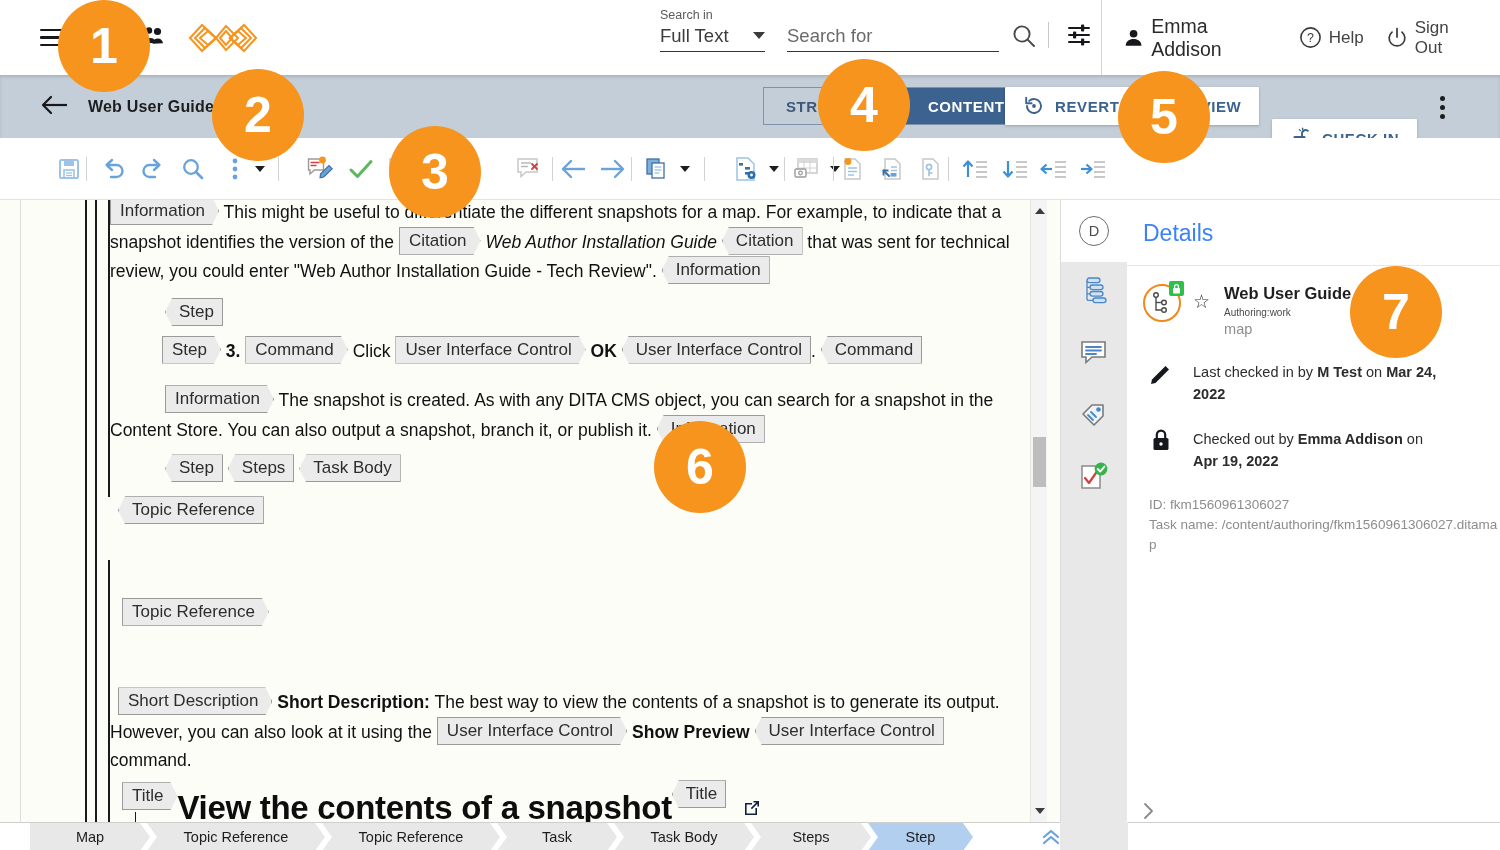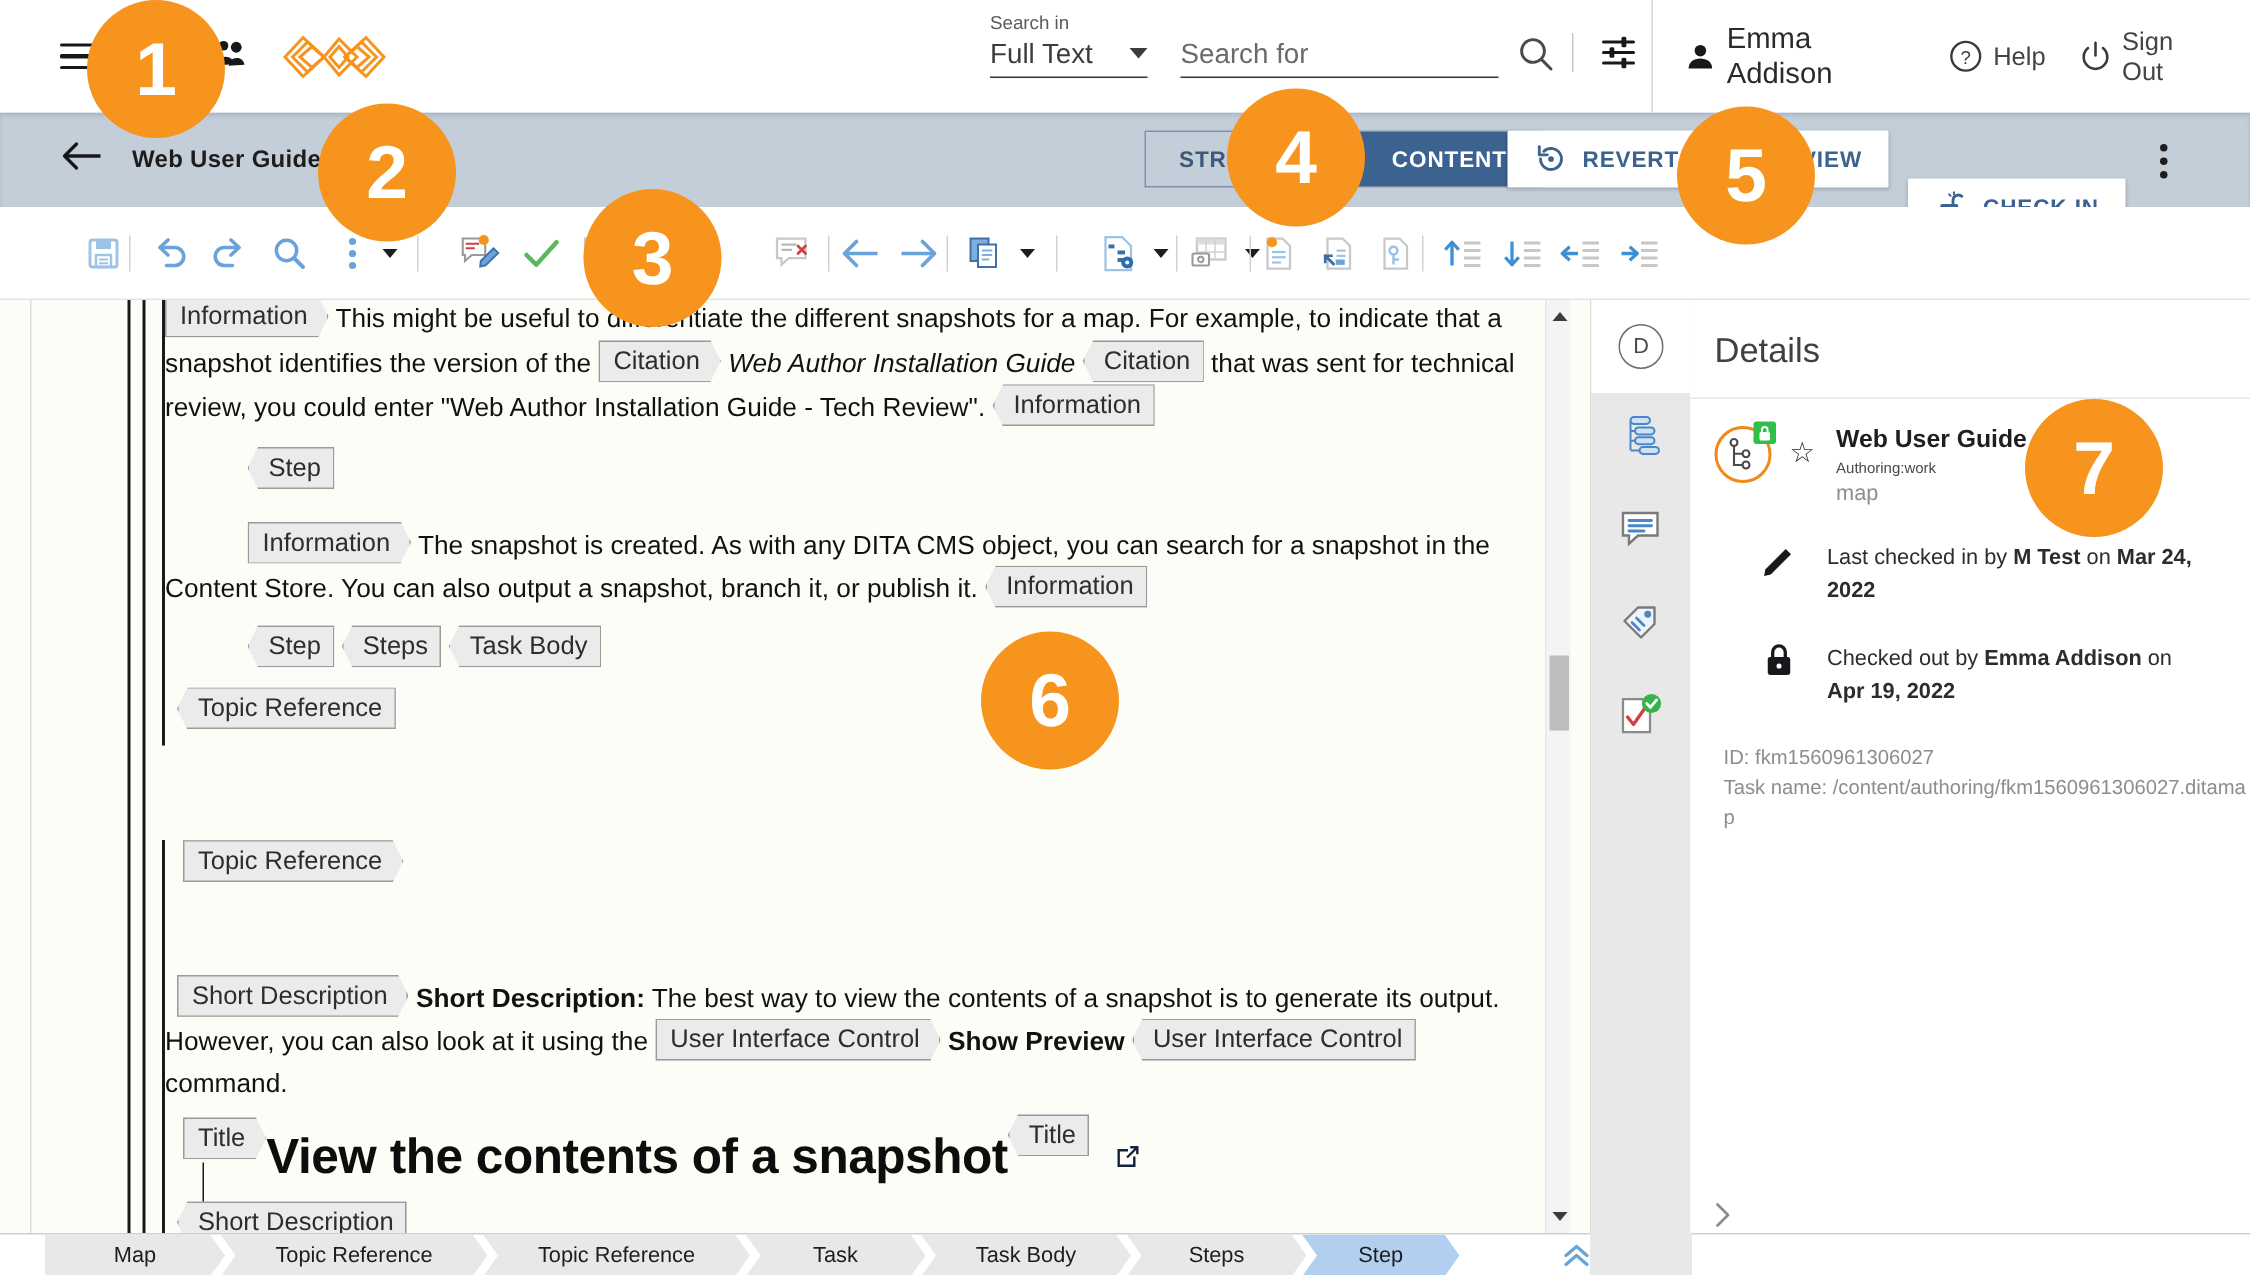--- a/index.html
+++ b/index.html
@@ -114,30 +114,30 @@
 
   
   .rpanel { position: absolute; left: 1060px; top: 200px; width: 440px; height: 650px;
      background: #ffffff; border-left: 1px solid #dcdcdc; }
   .rtabs { position: absolute; left: 0; top: 0; width: 66px; height: 650px; background: #e8e8e8; }
   .rtab { width: 66px; height: 62px; display: flex; align-items: center; justify-content: center; cursor: pointer; }
   .rtab.active { background: #ffffff; }
   .rtab .circ { width: 30px; height: 30px; border-radius: 50%; border: 1.6px solid #6d6d6d;
      display: flex; align-items: center; justify-content: center; font-size: 14.5px; color: #4a4a4a; }
   .rbody { position: absolute; left: 66px; top: 0; width: 374px; height: 650px; background: #ffffff; }
-  .rtitle { font-size: 23px; color: #404040; padding: 20px 16px 18px 16px; border-bottom: 1px solid #e6e6e6; }
+  .rtitle { font-size: 23px; color: #3b82f6; padding: 20px 16px 18px 16px; border-bottom: 1px solid #e6e6e6; }
   .rrow { display: flex; padding: 18px 16px 0 16px; }
   .rdoc-icon { width: 38px; height: 38px; border-radius: 50%; border: 2px solid #f0881a;
      position: relative; flex: none; }
   .star { font-size: 19px; color: #2f2f2f; margin: 6px 0 0 12px; flex: none; cursor: pointer; }
   .rtexts { margin-left: 14px; }
   .rname { font-size: 16.5px; font-weight: bold; color: #1f1f1f; }
   .rsub { font-size: 10px; color: #4a4a4a; margin-top: 4px; }
   .rsub2 { font-size: 14.5px; color: #8d8d8d; margin-top: 3px; }
-  .rinfo { display: flex; padding: 24px 16px 0 22px; margin-left: 25px; }
+  .rinfo { display: flex; padding: 24px 16px 0 22px; }
   .rinfo .txt { font-size: 14.5px; color: #2c2c2c; margin-left: 20px; line-height: 1.55; width: 250px; }
   .rinfo .txt b { font-weight: bold; }
   .rids { padding: 22px 0 0 22px; font-size: 13.5px; color: #8d8d8d; line-height: 1.5; word-break: break-all; }
 
   
   .bcbar { position: absolute; left: 0; top: 822px; width: 1500px; height: 28px;
      background: #ffffff; border-top: 1px solid #cfcfcf; }
   .crumb { position: absolute; top: 0; height: 28px; background: #e8e8e8;
      display: flex; align-items: center; justify-content: center; font-size: 14.5px;
      color: #1d1d1d; cursor: pointer;
@@ -518,20 +518,29 @@
         <span class="tag open">Information</span>
         <span>This might be useful to differentiate the different snapshots for a map. For example, to indicate that a snapshot identifies the version of the </span><span class="tag open">Citation</span>
         <i>Web Author Installation Guide</i>
         <span class="tag close">Citation</span><span> that was sent for technical review, you could enter "Web Author Installation Guide - Tech Review". </span><span class="tag close">Information</span>
       </div>
 
       <div class="para ind1" style="margin-top:12px">
         <span class="tag close">Step</span>
       </div>
 
+      <div class="para ind2" style="margin-top:8px">
+        <span class="tag open">Step</span>
+        <b>3.</b>
+        <span class="tag open">Command</span>
+        <span>Click </span><span class="tag open">User Interface Control</span>
+        <b>OK</b>
+        <span class="tag close">User Interface Control</span><span>.</span>
+        <span class="tag close">Command</span>
+      </div>
 
       <div class="para" style="margin-top:20px">
         <span class="tag open" style="margin-left:55px">Information</span>
         <span>The snapshot is created. As with any DITA CMS object, you can search for a snapshot in the Content Store. You can also output a snapshot, branch it, or publish it. </span><span class="tag close">Information</span>
       </div>
 
       <div class="para ind1" style="margin-top:10px">
         <span class="tag close">Step</span>
         <span class="tag close">Steps</span>
         <span class="tag close">Task Body</span>

